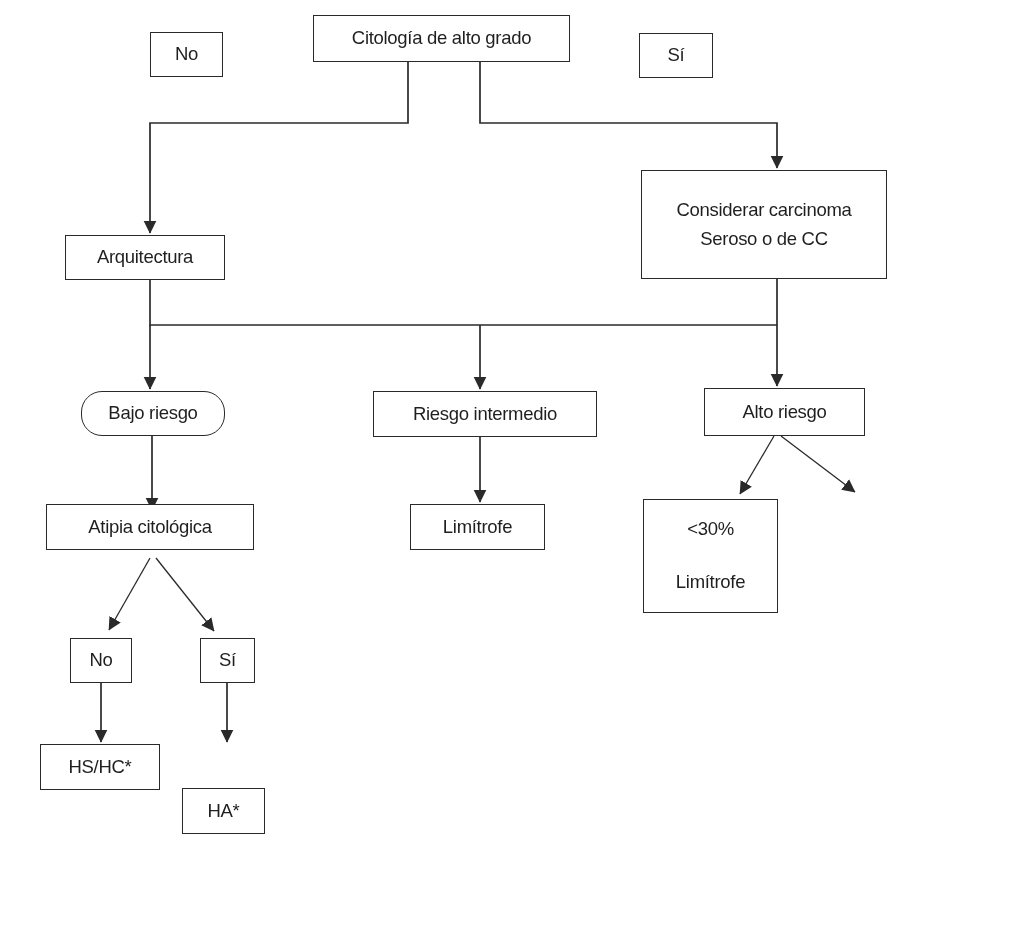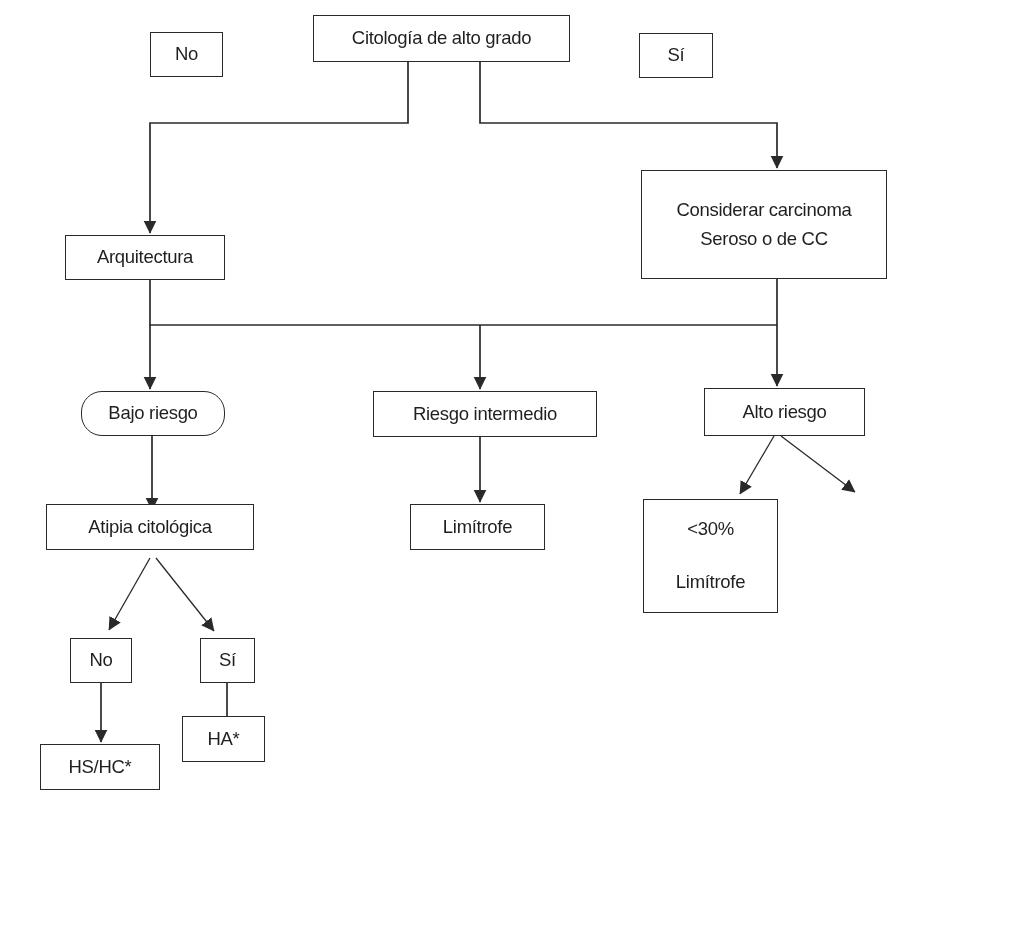--- a/index.html
+++ b/index.html
@@ -47,21 +47,21 @@
   .n-bajo          { left: 81px;  top: 391px; width: 144px; height: 45px; border-radius: 21px; }
   .n-intermedio    { left: 373px; top: 391px; width: 224px; height: 46px; }
   .n-alto          { left: 704px; top: 388px; width: 161px; height: 48px; }
   .n-limitrofe     { left: 410px; top: 504px; width: 135px; height: 46px; }
   .n-atipia        { left: 46px;  top: 504px; width: 208px; height: 46px; }
   .n-menor30      { left: 643px; top: 499px; width: 135px; height: 114px; gap: 24px; }
   .n-mayor30      { left: 805px; top: 498px; width: 172px; height: 46px; }
   .n-no-small      { left: 70px;  top: 638px; width: 62px;  height: 45px; }
   .n-si-small      { left: 200px; top: 638px; width: 55px;  height: 45px; }
   .n-hshc          { left: 40px;  top: 744px; width: 120px; height: 46px; }
-  .n-ha            { left: 182px; top: 716px; width: 83px;  height: 46px; }
+  .n-ha            { left: 182px; top: 788px; width: 83px;  height: 46px; }
 
   .wire {
     fill: none;
     stroke: #2a2a2a;
     stroke-width: 1.7px;
   }
   .wire.thin { stroke-width: 1.3px; }
 </style>
 </head>
 <body>

